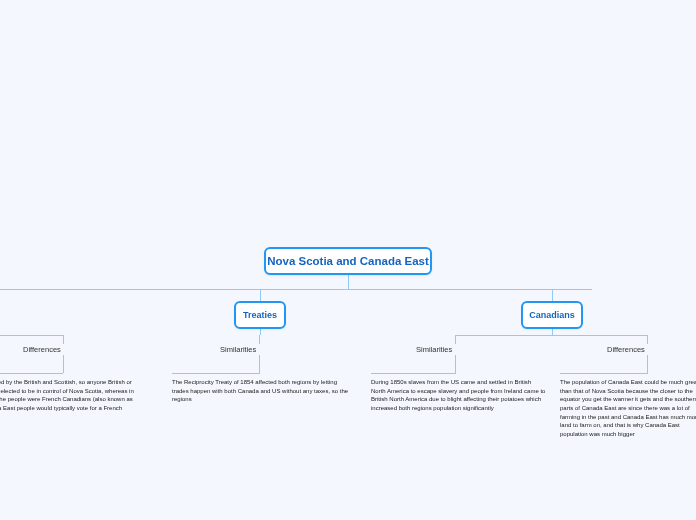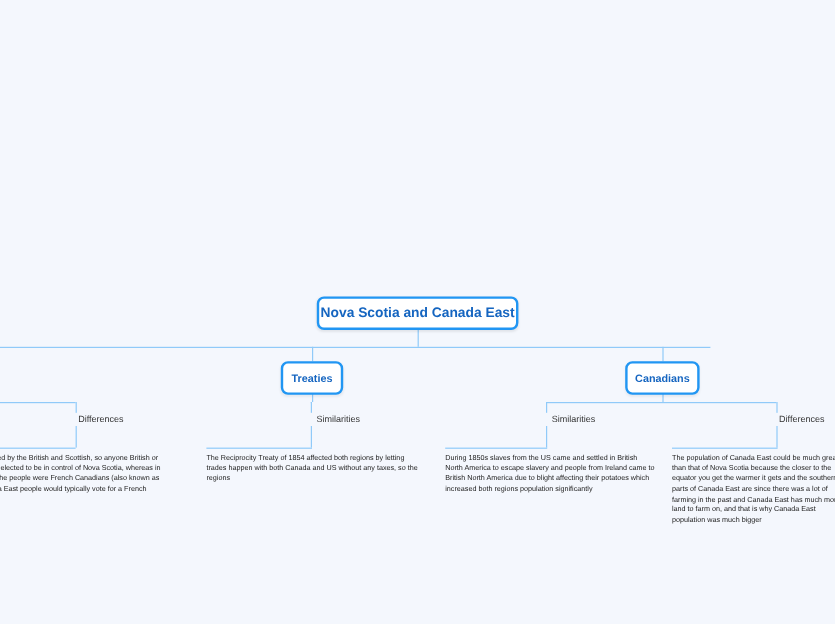--- a/index.html
+++ b/index.html
@@ -45,21 +45,21 @@
     font-size: 9px;
     height: 20px;
     padding: 12px 10px;
     box-shadow: 0 1px 2px rgba(0,0,0,0.06);
     text-align: right;
   }
   .sublabel {
     position: absolute;
     font-size: 7.5px;
     color: #333333;
-    text-align: right;
+    text-align: left;
     white-space: nowrap;
   }
   .leaf-text {
     position: absolute;
     font-size: 6px;
     line-height: 1.45;
     color: #222222;
     text-align: left;
   }
   .line {

